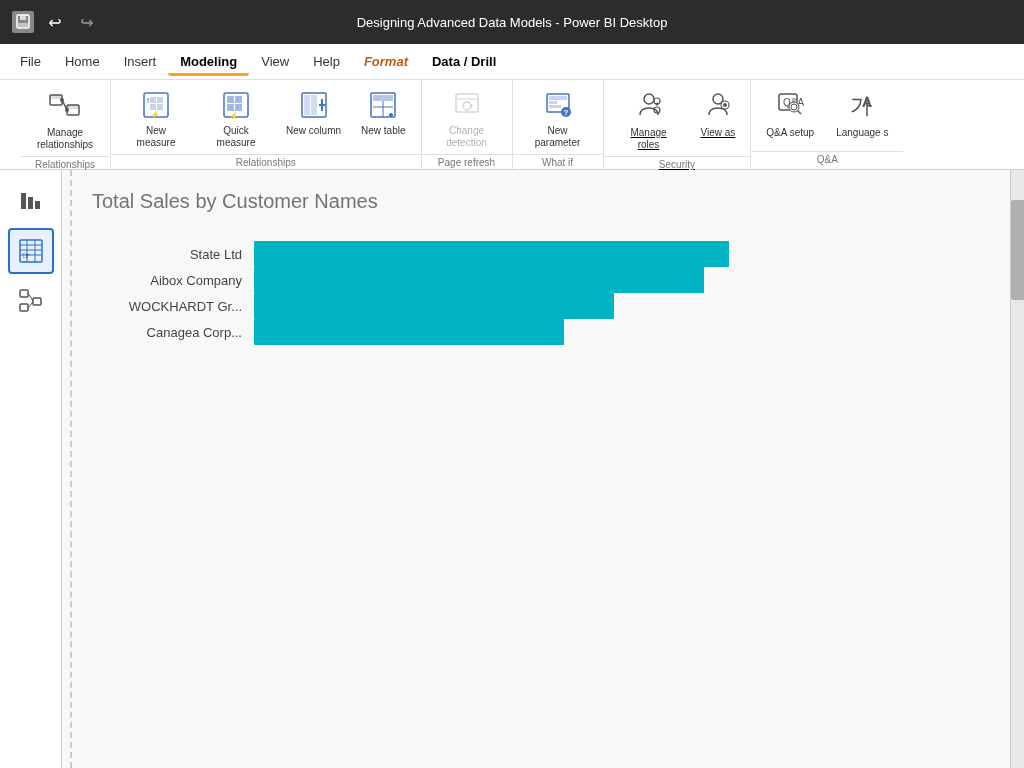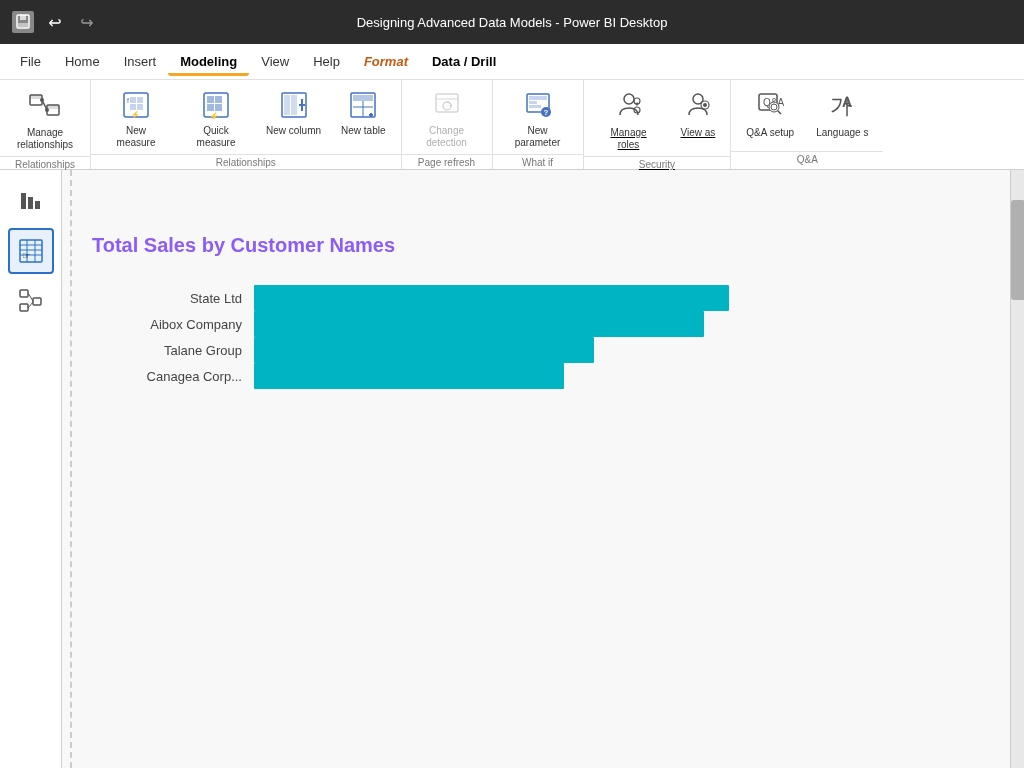--- a/index.html
+++ b/index.html
@@ -150,24 +150,23 @@
     
     .content {
       flex: 1;
       background: #f8f8f8;
       overflow: hidden;
       display: flex;
       flex-direction: column;
     }
     .chart-title {
       font-size: 20px;
-      font-weight: 700;
-      color: #8b5cf6;
+      font-weight: 400;
+      color: #737373;
       margin-bottom: 28px;
-      margin-top: 44px;
     }
     .bar-chart {
       display: flex;
       flex-direction: column;
     }
     .bar-row {
       display: flex;
       align-items: center;
       gap: 12px;
     }
@@ -214,21 +213,21 @@
   <span class="menu-item">Insert</span>
   <span class="menu-item active" style="border-bottom: 3px solid #f5a623; padding-bottom: 4px;">Modeling</span>
   <span class="menu-item">View</span>
   <span class="menu-item">Help</span>
   <span class="menu-item format-tab">Format</span>
   <span class="menu-item datadrill-tab">Data / Drill</span>
 </div>
 
 <div class="ribbon">
 
-  <div class="ribbon-section" style="min-width:80px;">
+  <div class="ribbon-section" style="min-width:80px;padding-left:20px;">
     <div class="ribbon-section-inner">
       <div class="ribbon-btn ribbon-btn-large">
         <div class="btn-icon">
           <svg width="32" height="30" viewBox="0 0 32 30">
             <rect x="1" y="4" width="12" height="10" rx="1" fill="none" stroke="#555" stroke-width="1.5"></rect>
             <rect x="1" y="4" width="12" height="4" rx="1" fill="#555" opacity="0.2"></rect>
             <rect x="18" y="14" width="12" height="10" rx="1" fill="none" stroke="#555" stroke-width="1.5"></rect>
             <rect x="18" y="14" width="12" height="4" rx="1" fill="#555" opacity="0.2"></rect>
             <line x1="13" y1="9" x2="18" y2="19" stroke="#555" stroke-width="1.5"></line>
             <circle cx="13" cy="9" r="2" fill="#555"></circle>
@@ -447,23 +446,23 @@
                 <div class="bar-fill" style="width: 475px;"></div>
               </div>
             </div>
             <div class="bar-row">
               <div class="bar-label">Aibox Company</div>
               <div class="bar-track">
                 <div class="bar-fill" style="width: 450px;"></div>
               </div>
             </div>
             <div class="bar-row">
-              <div class="bar-label">Talane Group</div>
+              <div class="bar-label">WOCKHARDT Gr...</div>
               <div class="bar-track">
-                <div class="bar-fill" style="width: 340px;"></div>
+                <div class="bar-fill" style="width: 360px;"></div>
               </div>
             </div>
             <div class="bar-row">
               <div class="bar-label">Canagea Corp...</div>
               <div class="bar-track">
                 <div class="bar-fill" style="width: 310px;"></div>
               </div>
             </div>
           </div>
       </div>

